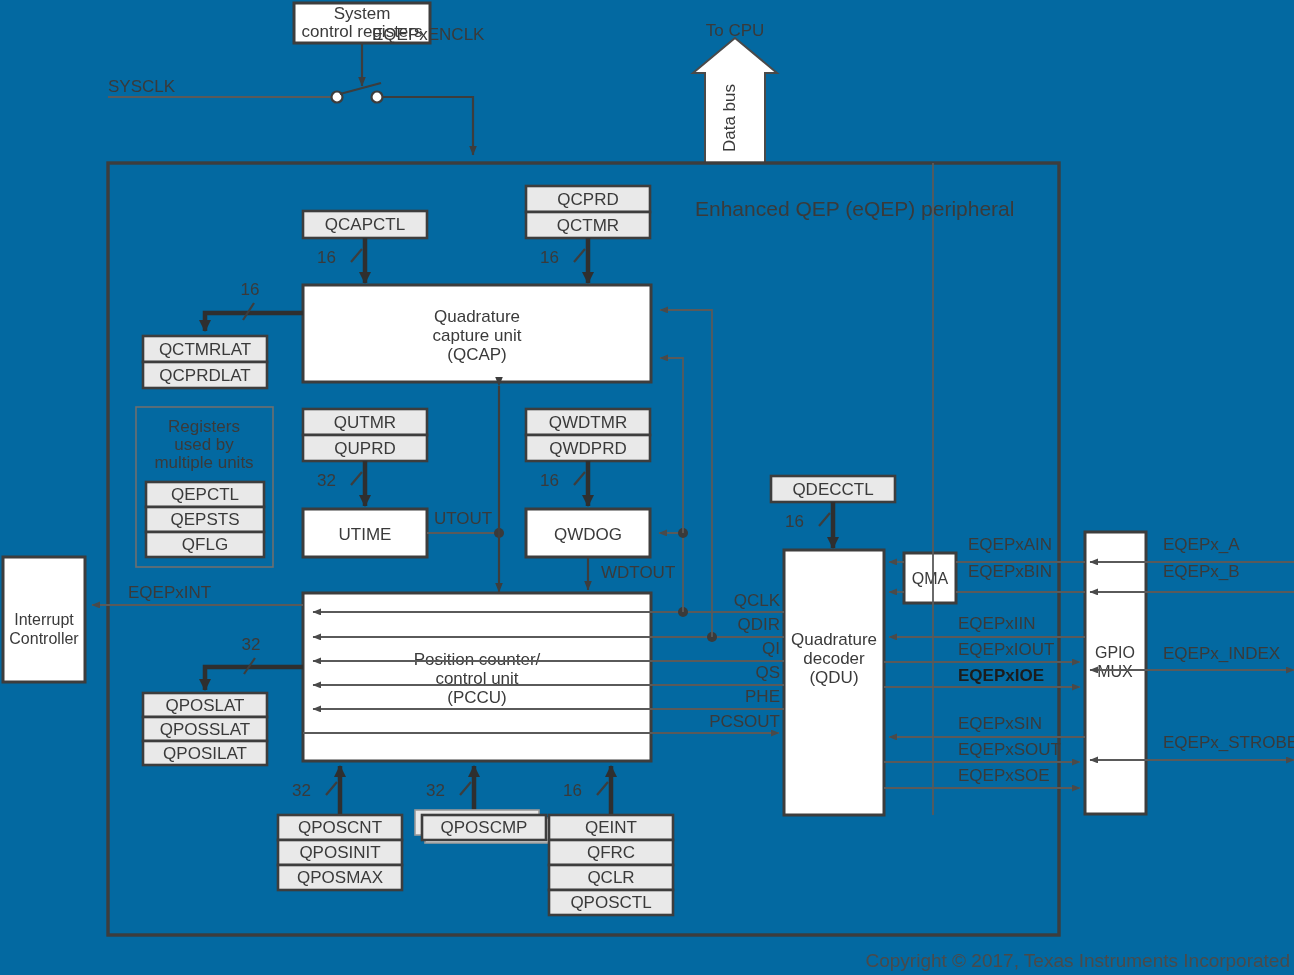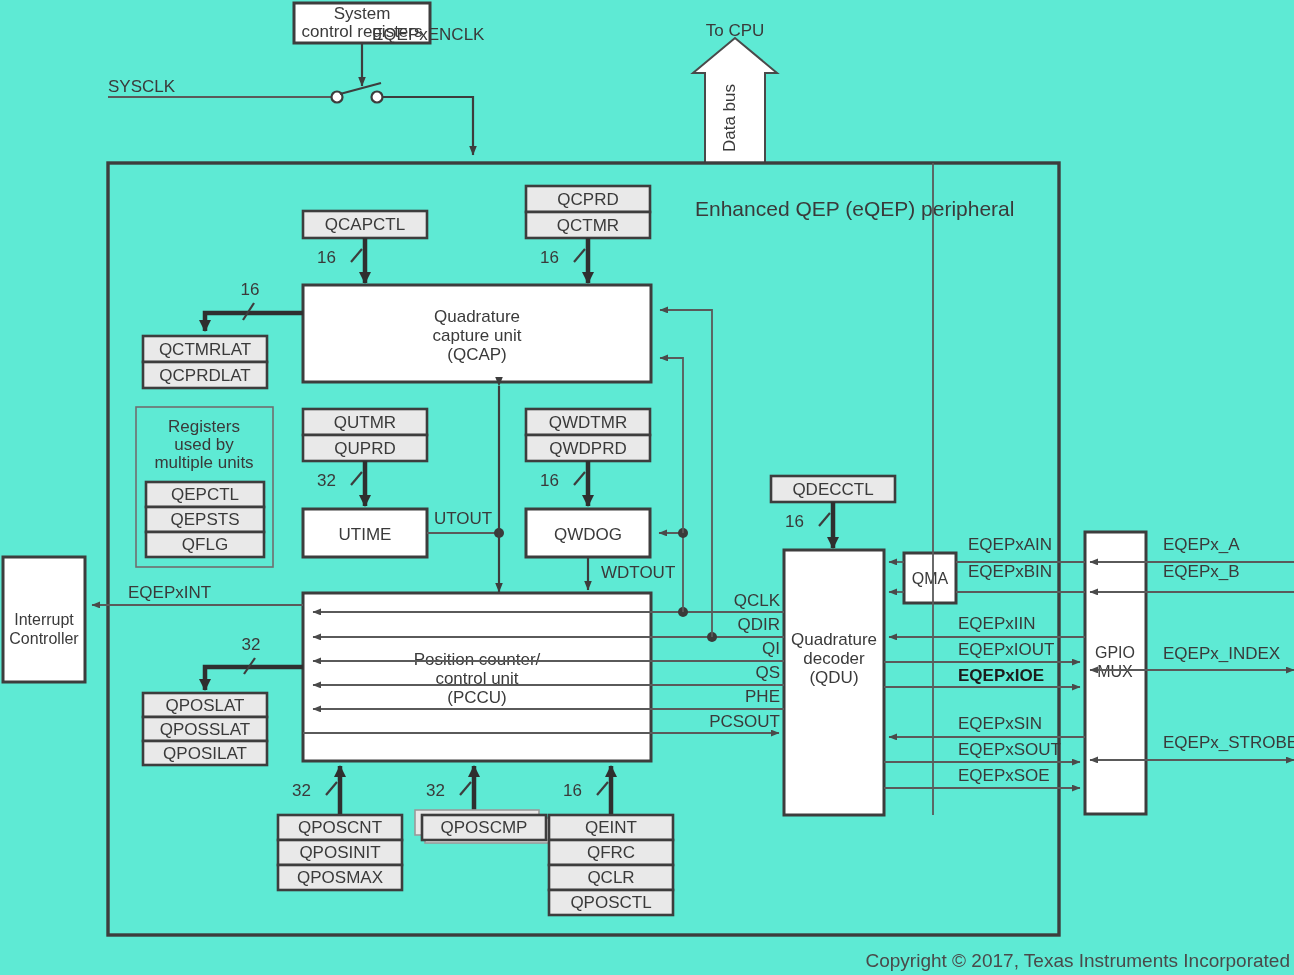--- a/index.html
+++ b/index.html
@@ -1,17 +1,17 @@
 <!DOCTYPE html>
 <html><head>
 <meta charset="utf-8">
 <style>
   html,body{margin:0;padding:0;background:#ffffff;}
   body{width:1294px;height:975px;font-family:"Liberation Sans",sans-serif;}
-  #stage{position:relative;width:1294px;height:975px;overflow:hidden;background:#5eead4;}
+  #stage{position:relative;width:1294px;height:975px;overflow:hidden;background:#0369a1;}
   svg{display:block;}
   .lbl{font-family:"Liberation Sans",sans-serif;fill:#3a3a3a;font-size:17px;}
   .lbl-sm{font-family:"Liberation Sans",sans-serif;fill:#3a3a3a;font-size:16px;}
   .lbl-big{font-family:"Liberation Sans",sans-serif;fill:#3a3a3a;font-size:21px;}
   .lbl-bold{font-family:"Liberation Sans",sans-serif;fill:#1c1c1c;font-size:17px;font-weight:bold;}
   .width-lbl{font-family:"Liberation Sans",sans-serif;fill:#3a3a3a;font-size:17px;}
   .reg-txt{font-family:"Liberation Sans",sans-serif;fill:#3a3a3a;font-size:17px;}
   .copy{font-family:"Liberation Sans",sans-serif;fill:#4a4a4a;font-size:19px;}
   .box-white{fill:#ffffff;stroke:#3d3d3d;stroke-width:3;}
   .box-reg{fill:#e9e9e9;stroke:#3d3d3d;stroke-width:2.6;}

